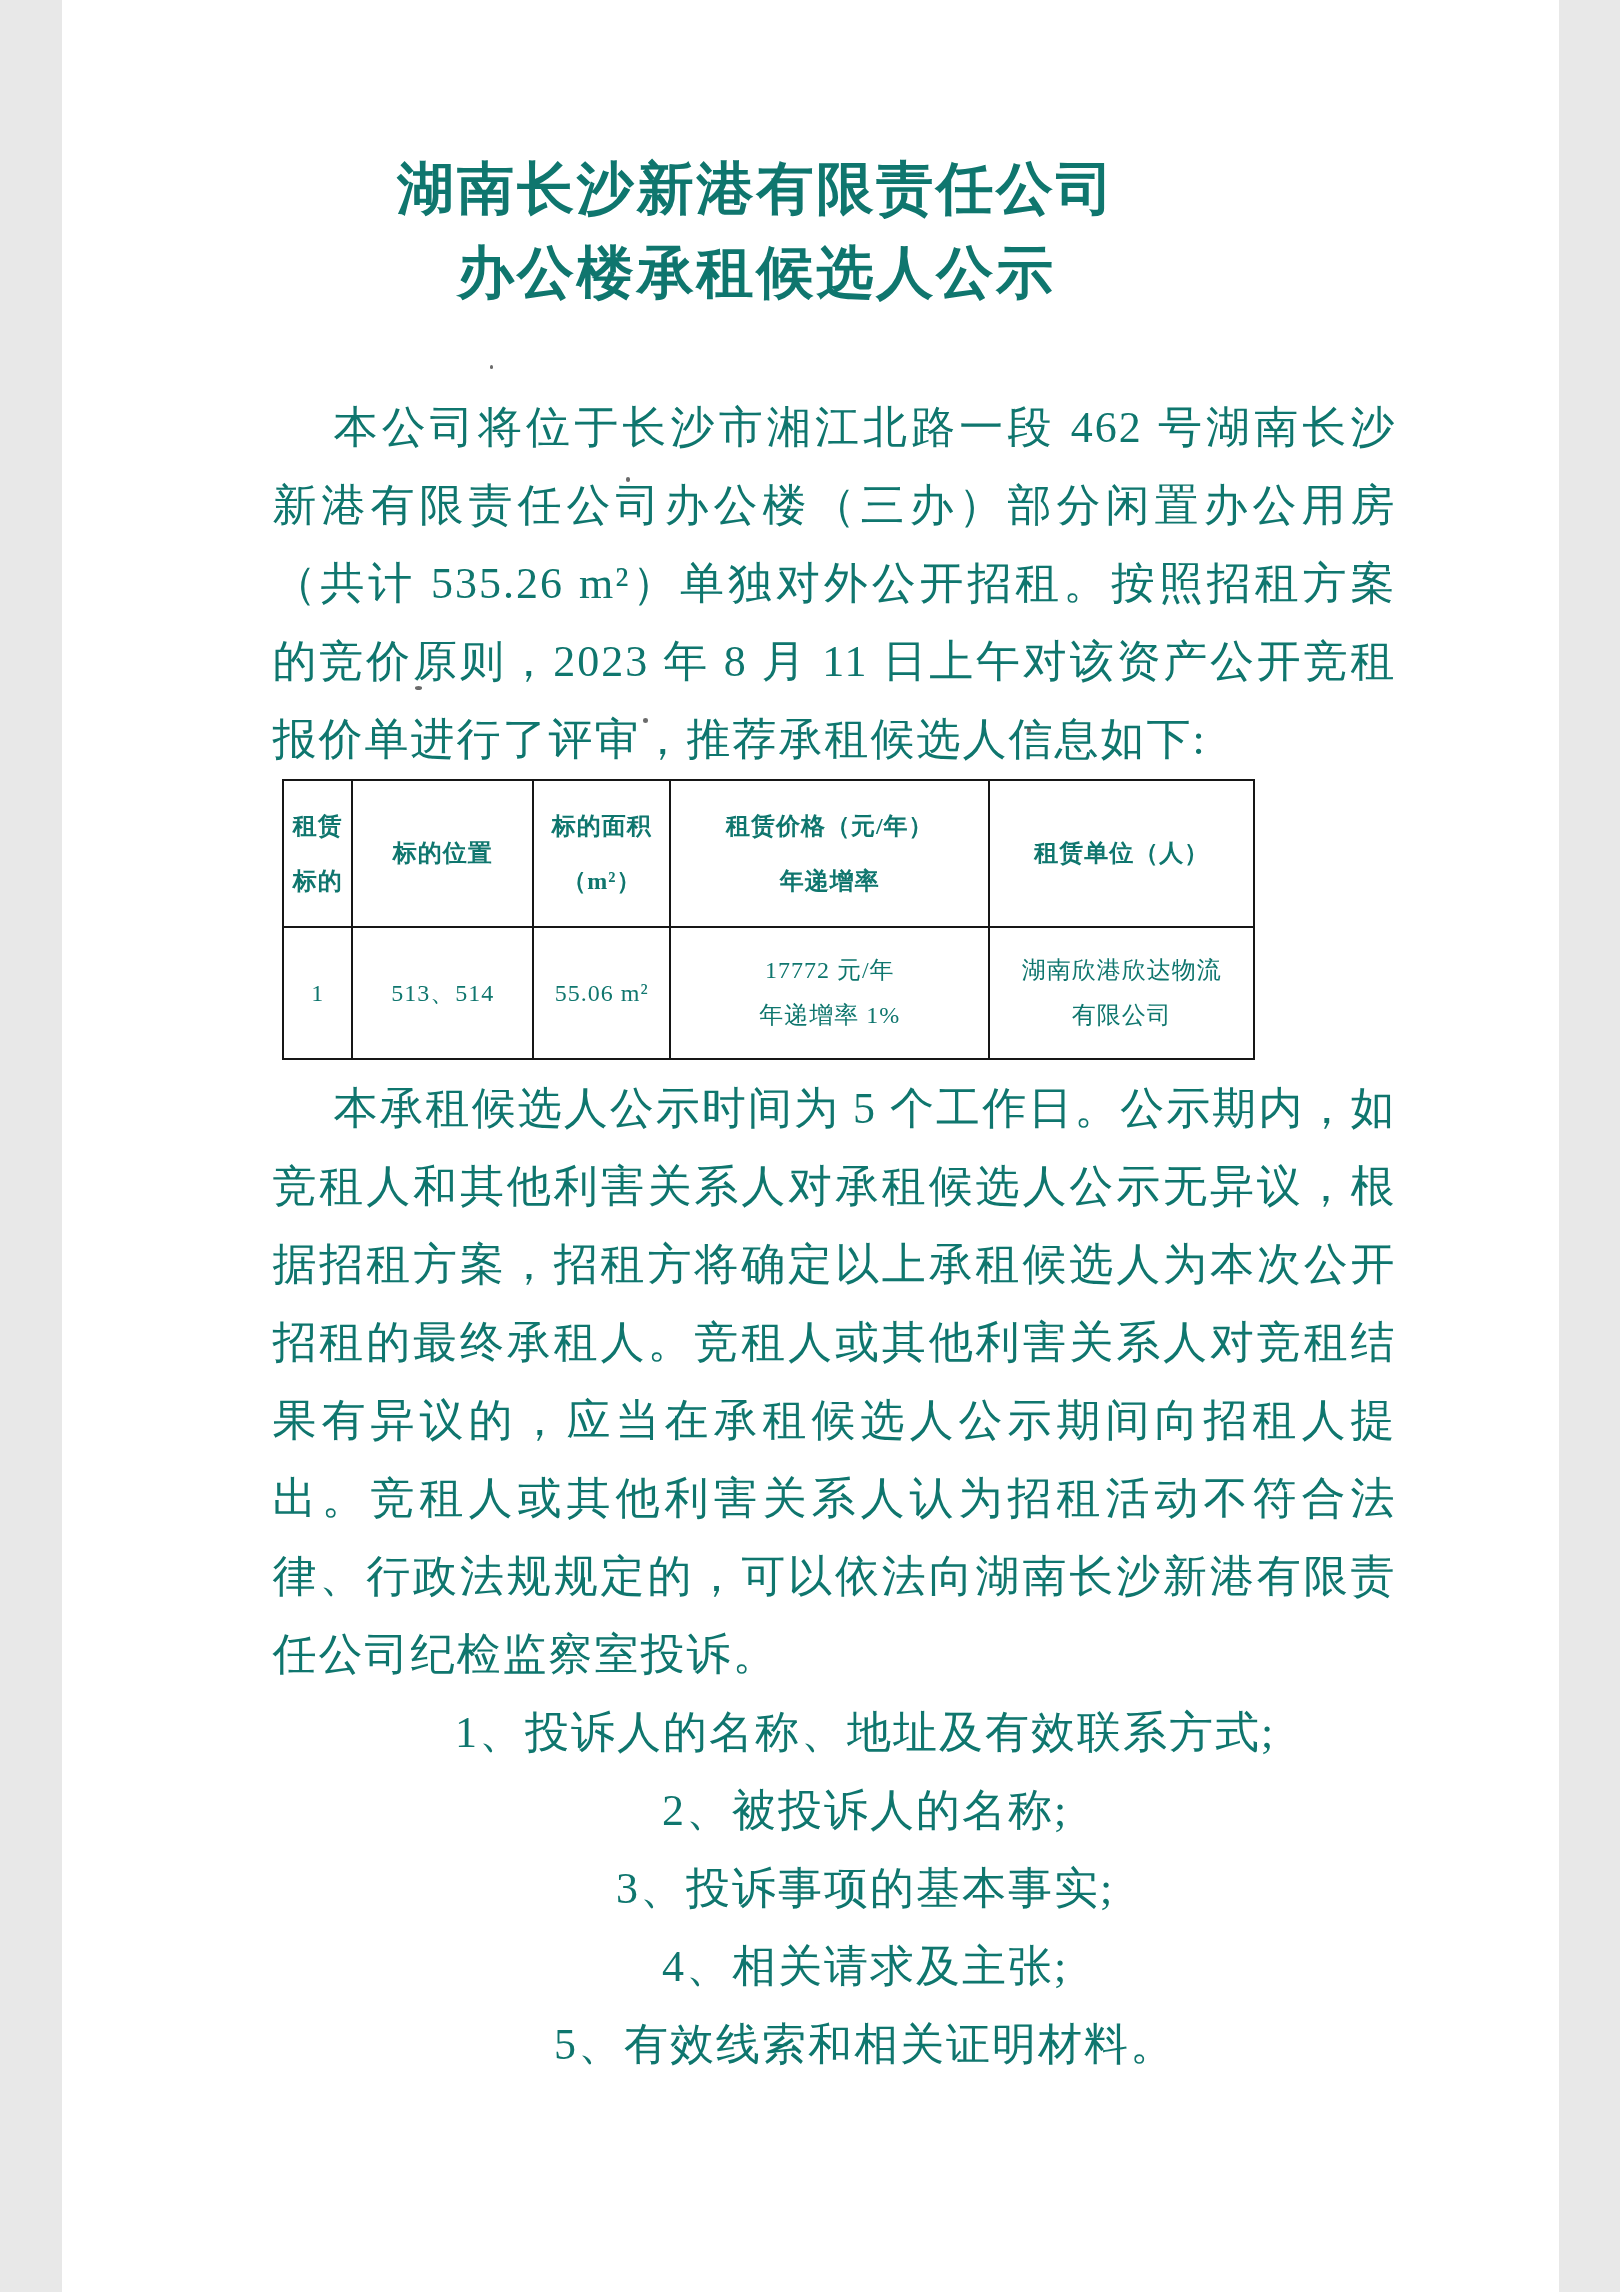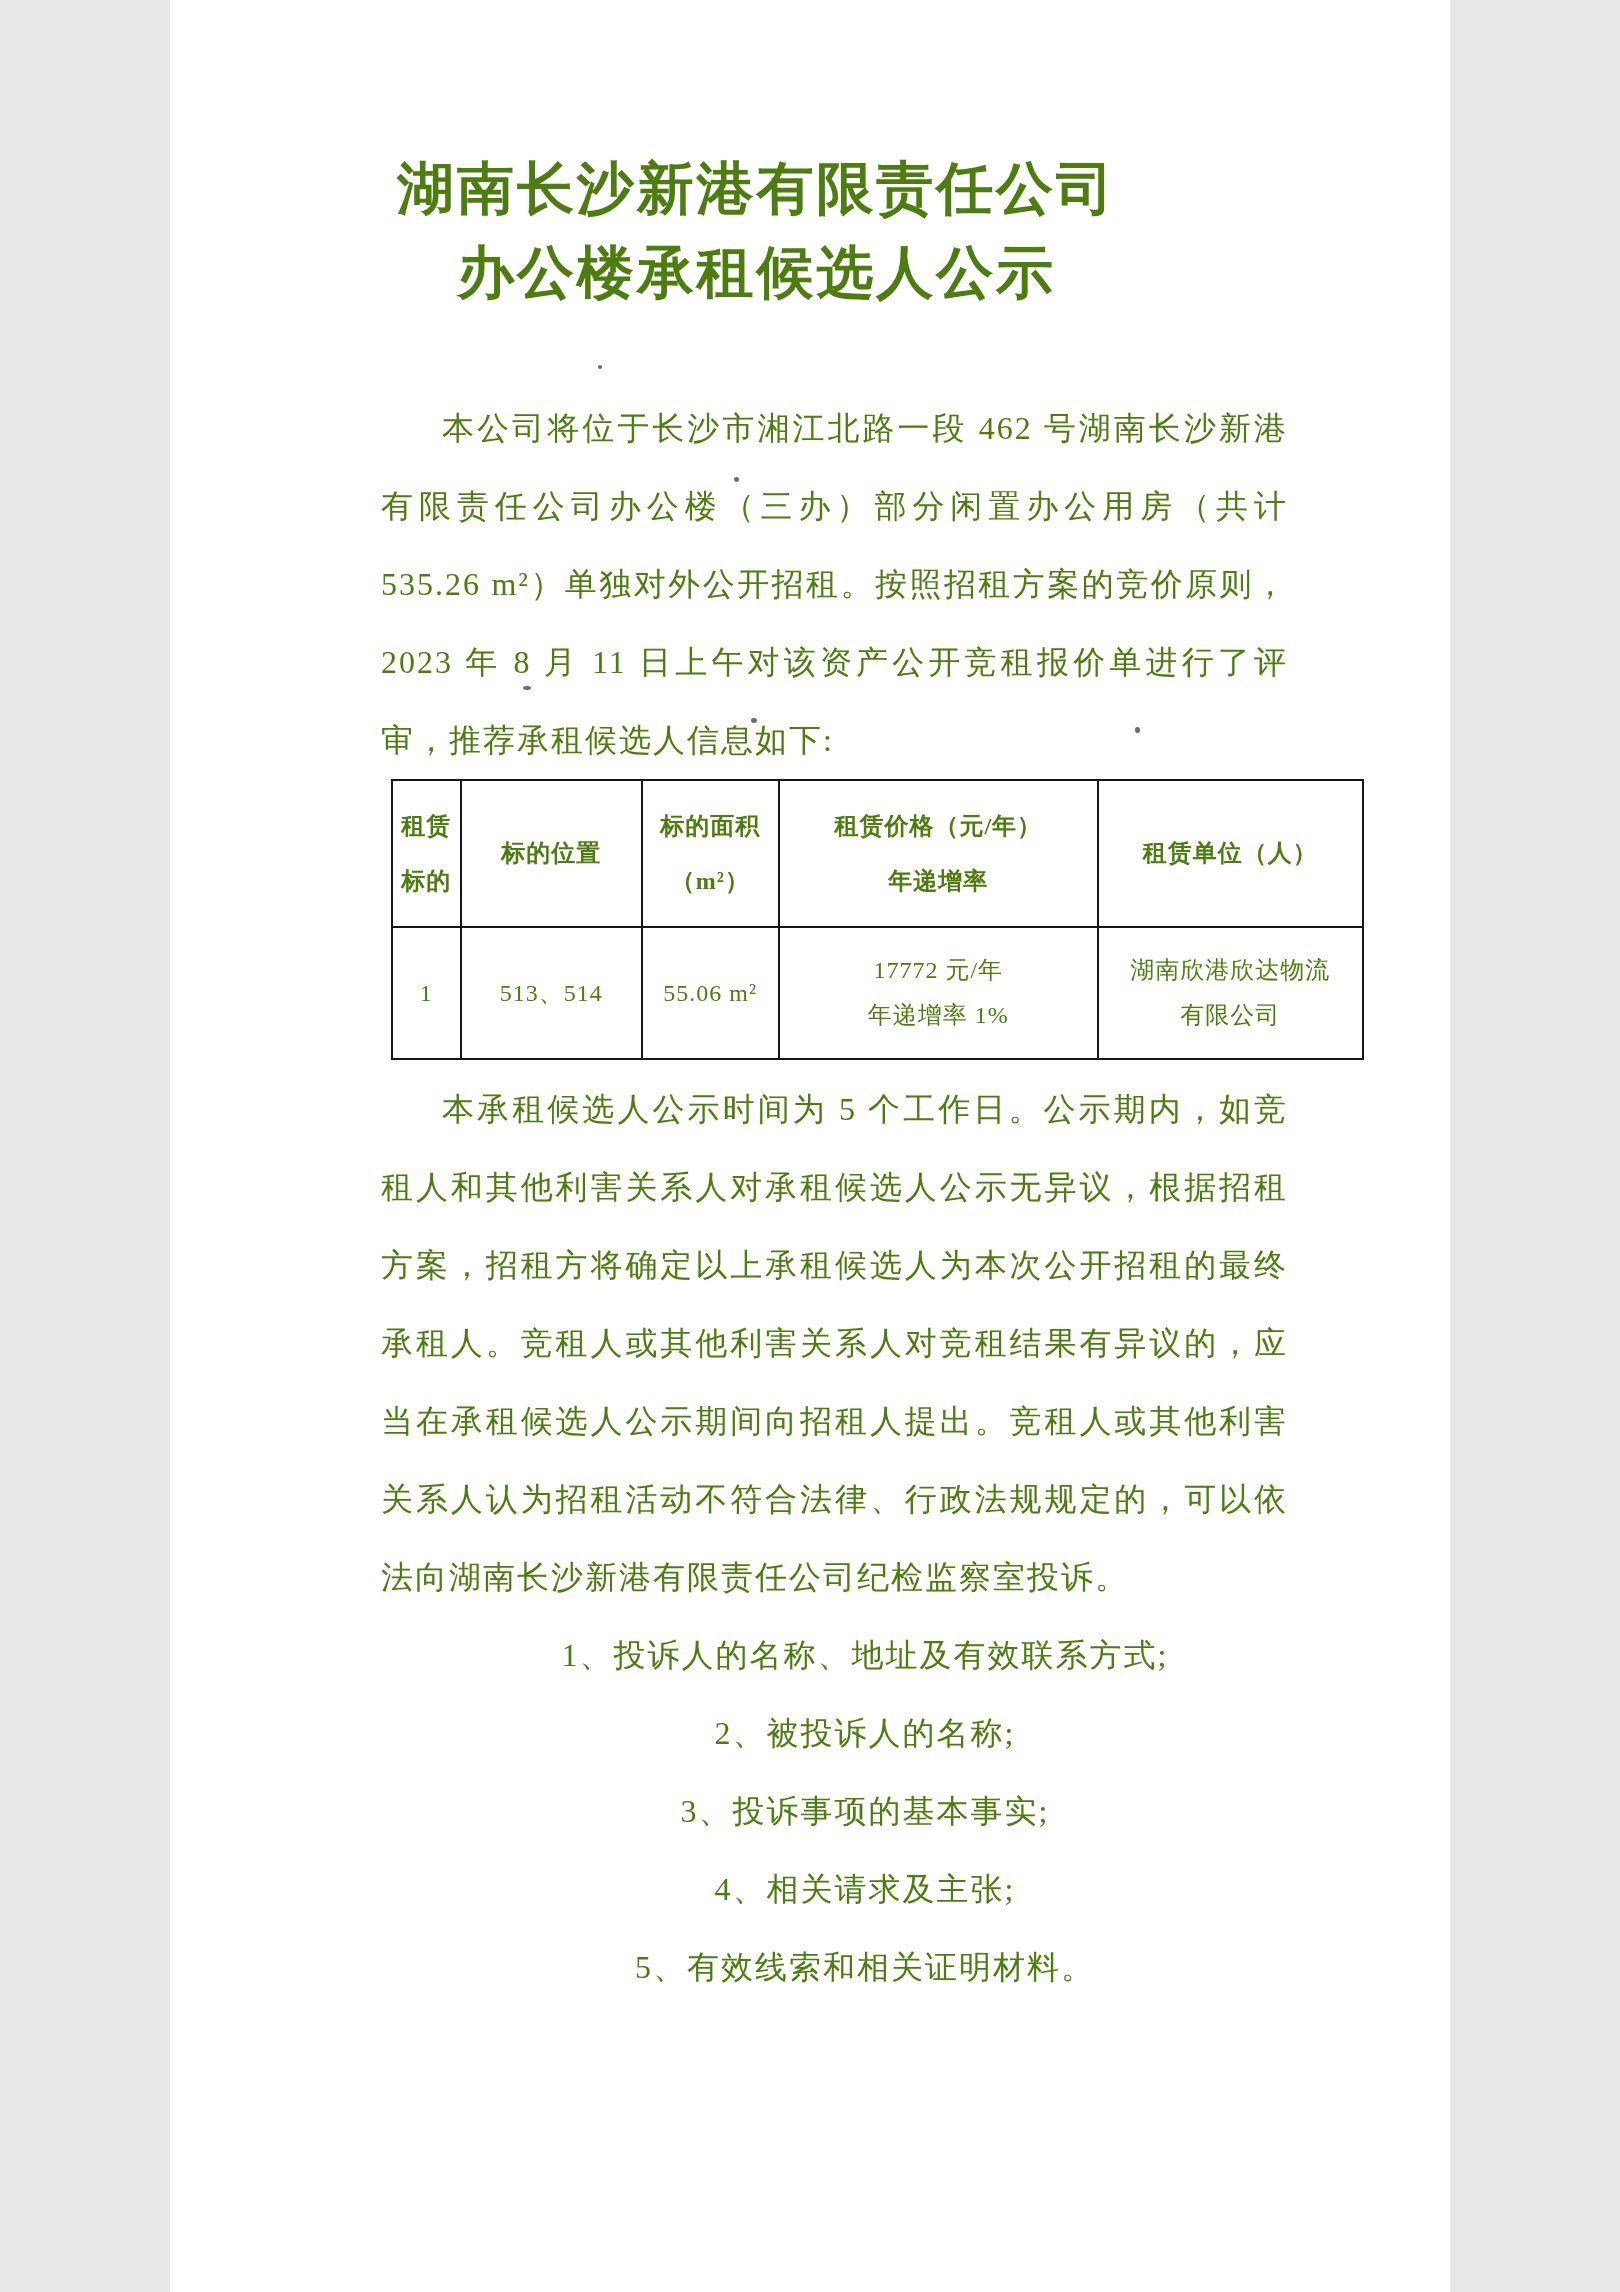--- a/index.html
+++ b/index.html
@@ -1,24 +1,24 @@
 <!DOCTYPE html>
 <html lang="zh"><head>
 <meta charset="utf-8">
 <style>
   html, body { margin: 0; padding: 0; background: #e8e8e8; }
   * { box-sizing: border-box; }
 
   .page {
     position: relative;
-    width: 1280px;
+    width: 1497px;
     height: 2293px;
     margin: 0 auto;
     background: #ffffff;
-    color: #4d7c0f;
+    color: #0f766e;
     font-family: "Liberation Serif", "DejaVu Serif", serif;
     overflow: hidden;
   }
 
   .content {
     padding: 0 162px 0 211px; 
   }
 
   
   .doc-title {
@@ -28,21 +28,21 @@
     font-size: 57px;
     font-weight: 700;
     letter-spacing: 2.9px;
     line-height: 84px;
   }
   .doc-title .title-line { display: block; }
 
   
   .body-para {
     margin: 0;
-    font-size: 32px;
+    font-size: 44px;
     line-height: 78px;
     letter-spacing: 2px;
     text-align: justify;
     text-justify: inter-ideograph;
     text-indent: 61px;
   }
   .para-intro   { margin-top: 74px; }
   .para-publicity { margin-top: 9.8px; }
   .list-block .body-para { text-align: center; }
 

